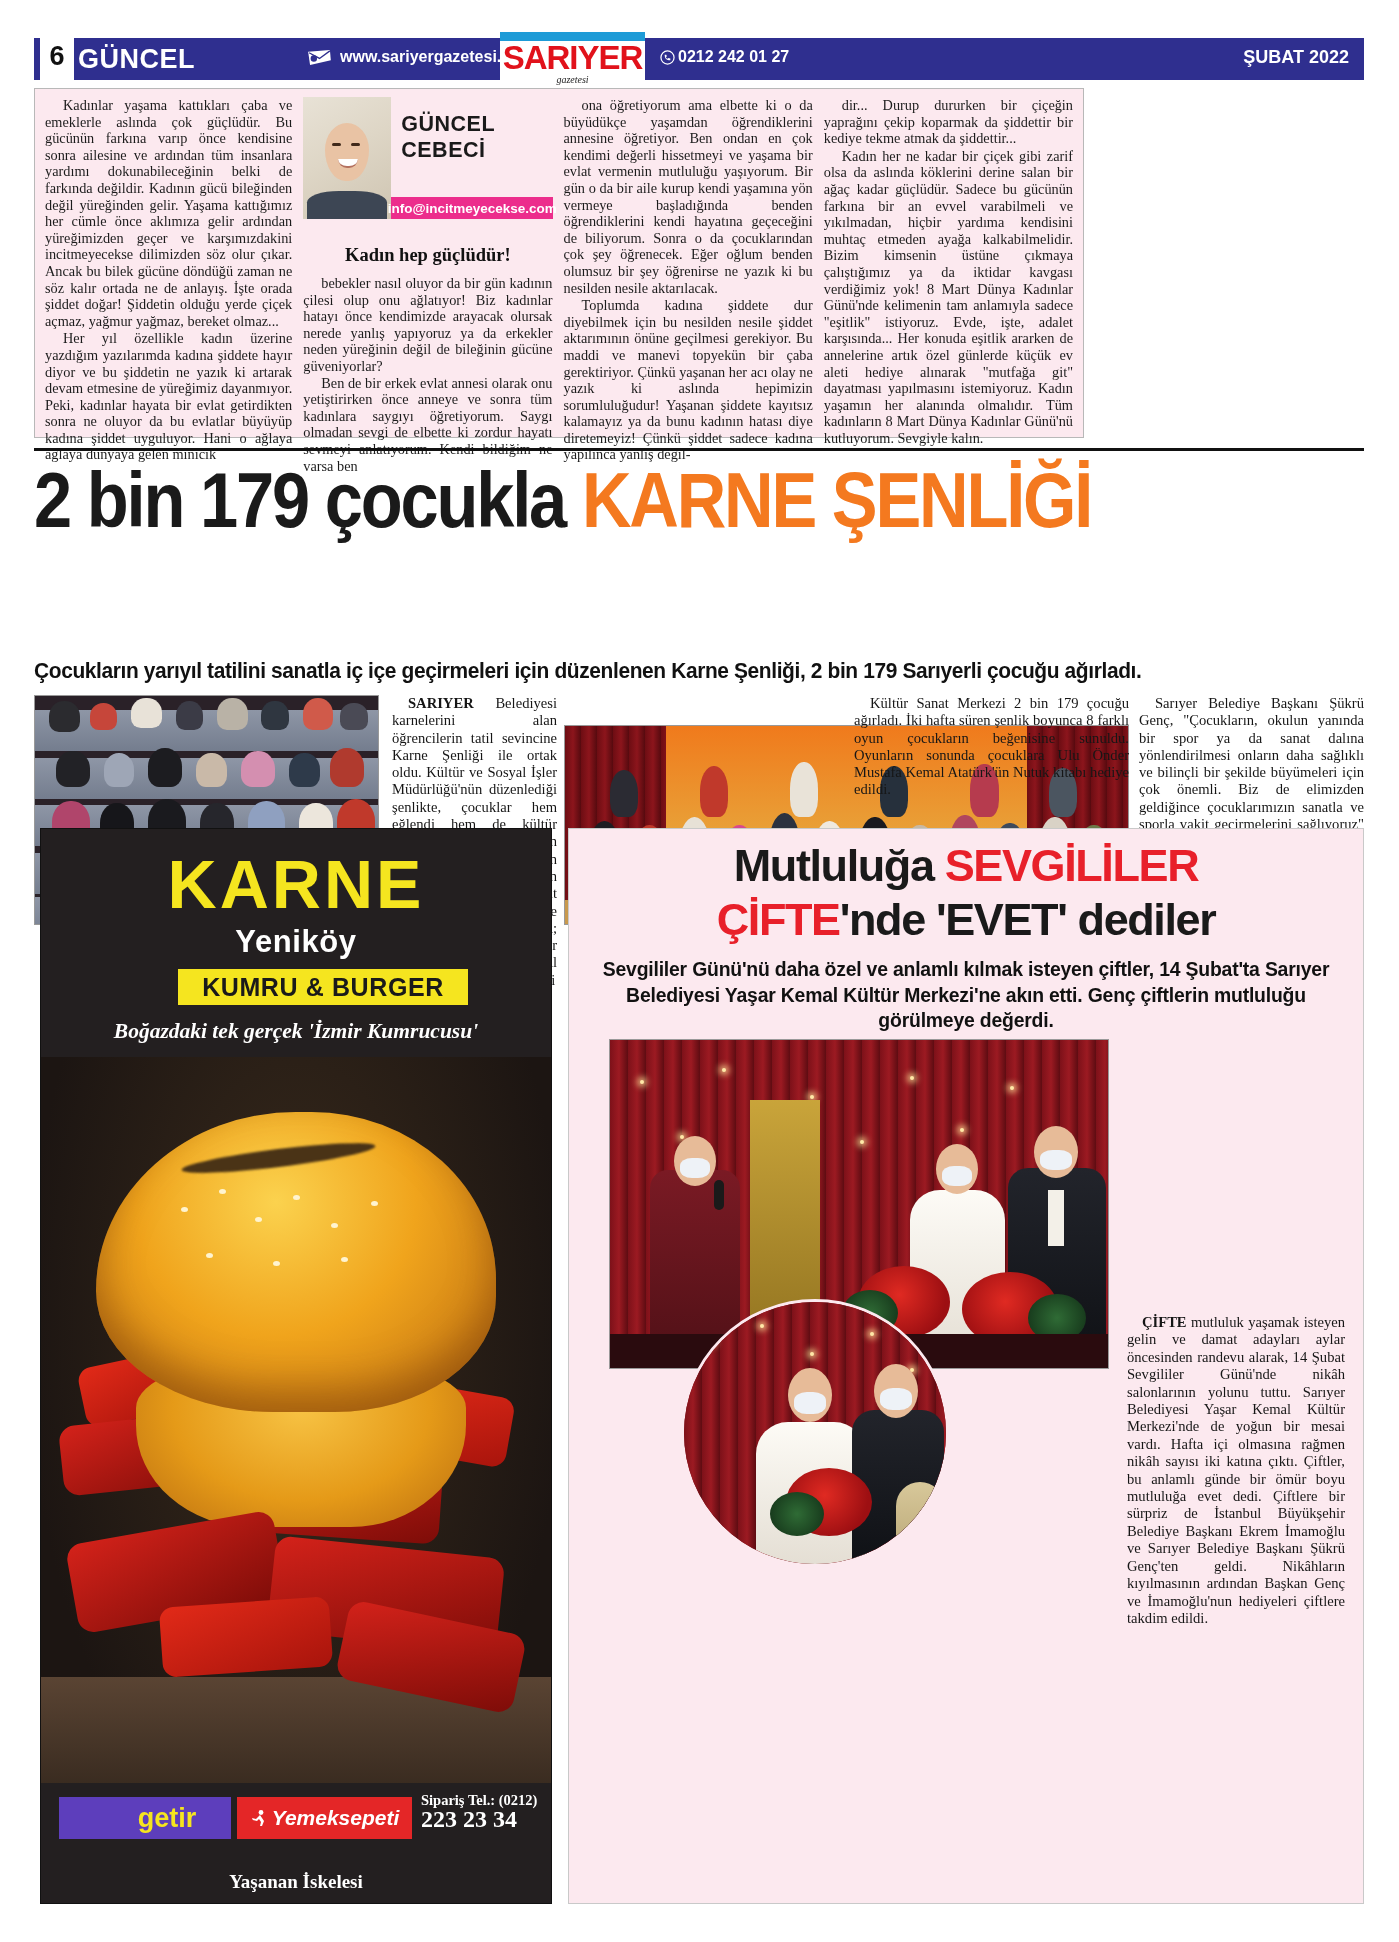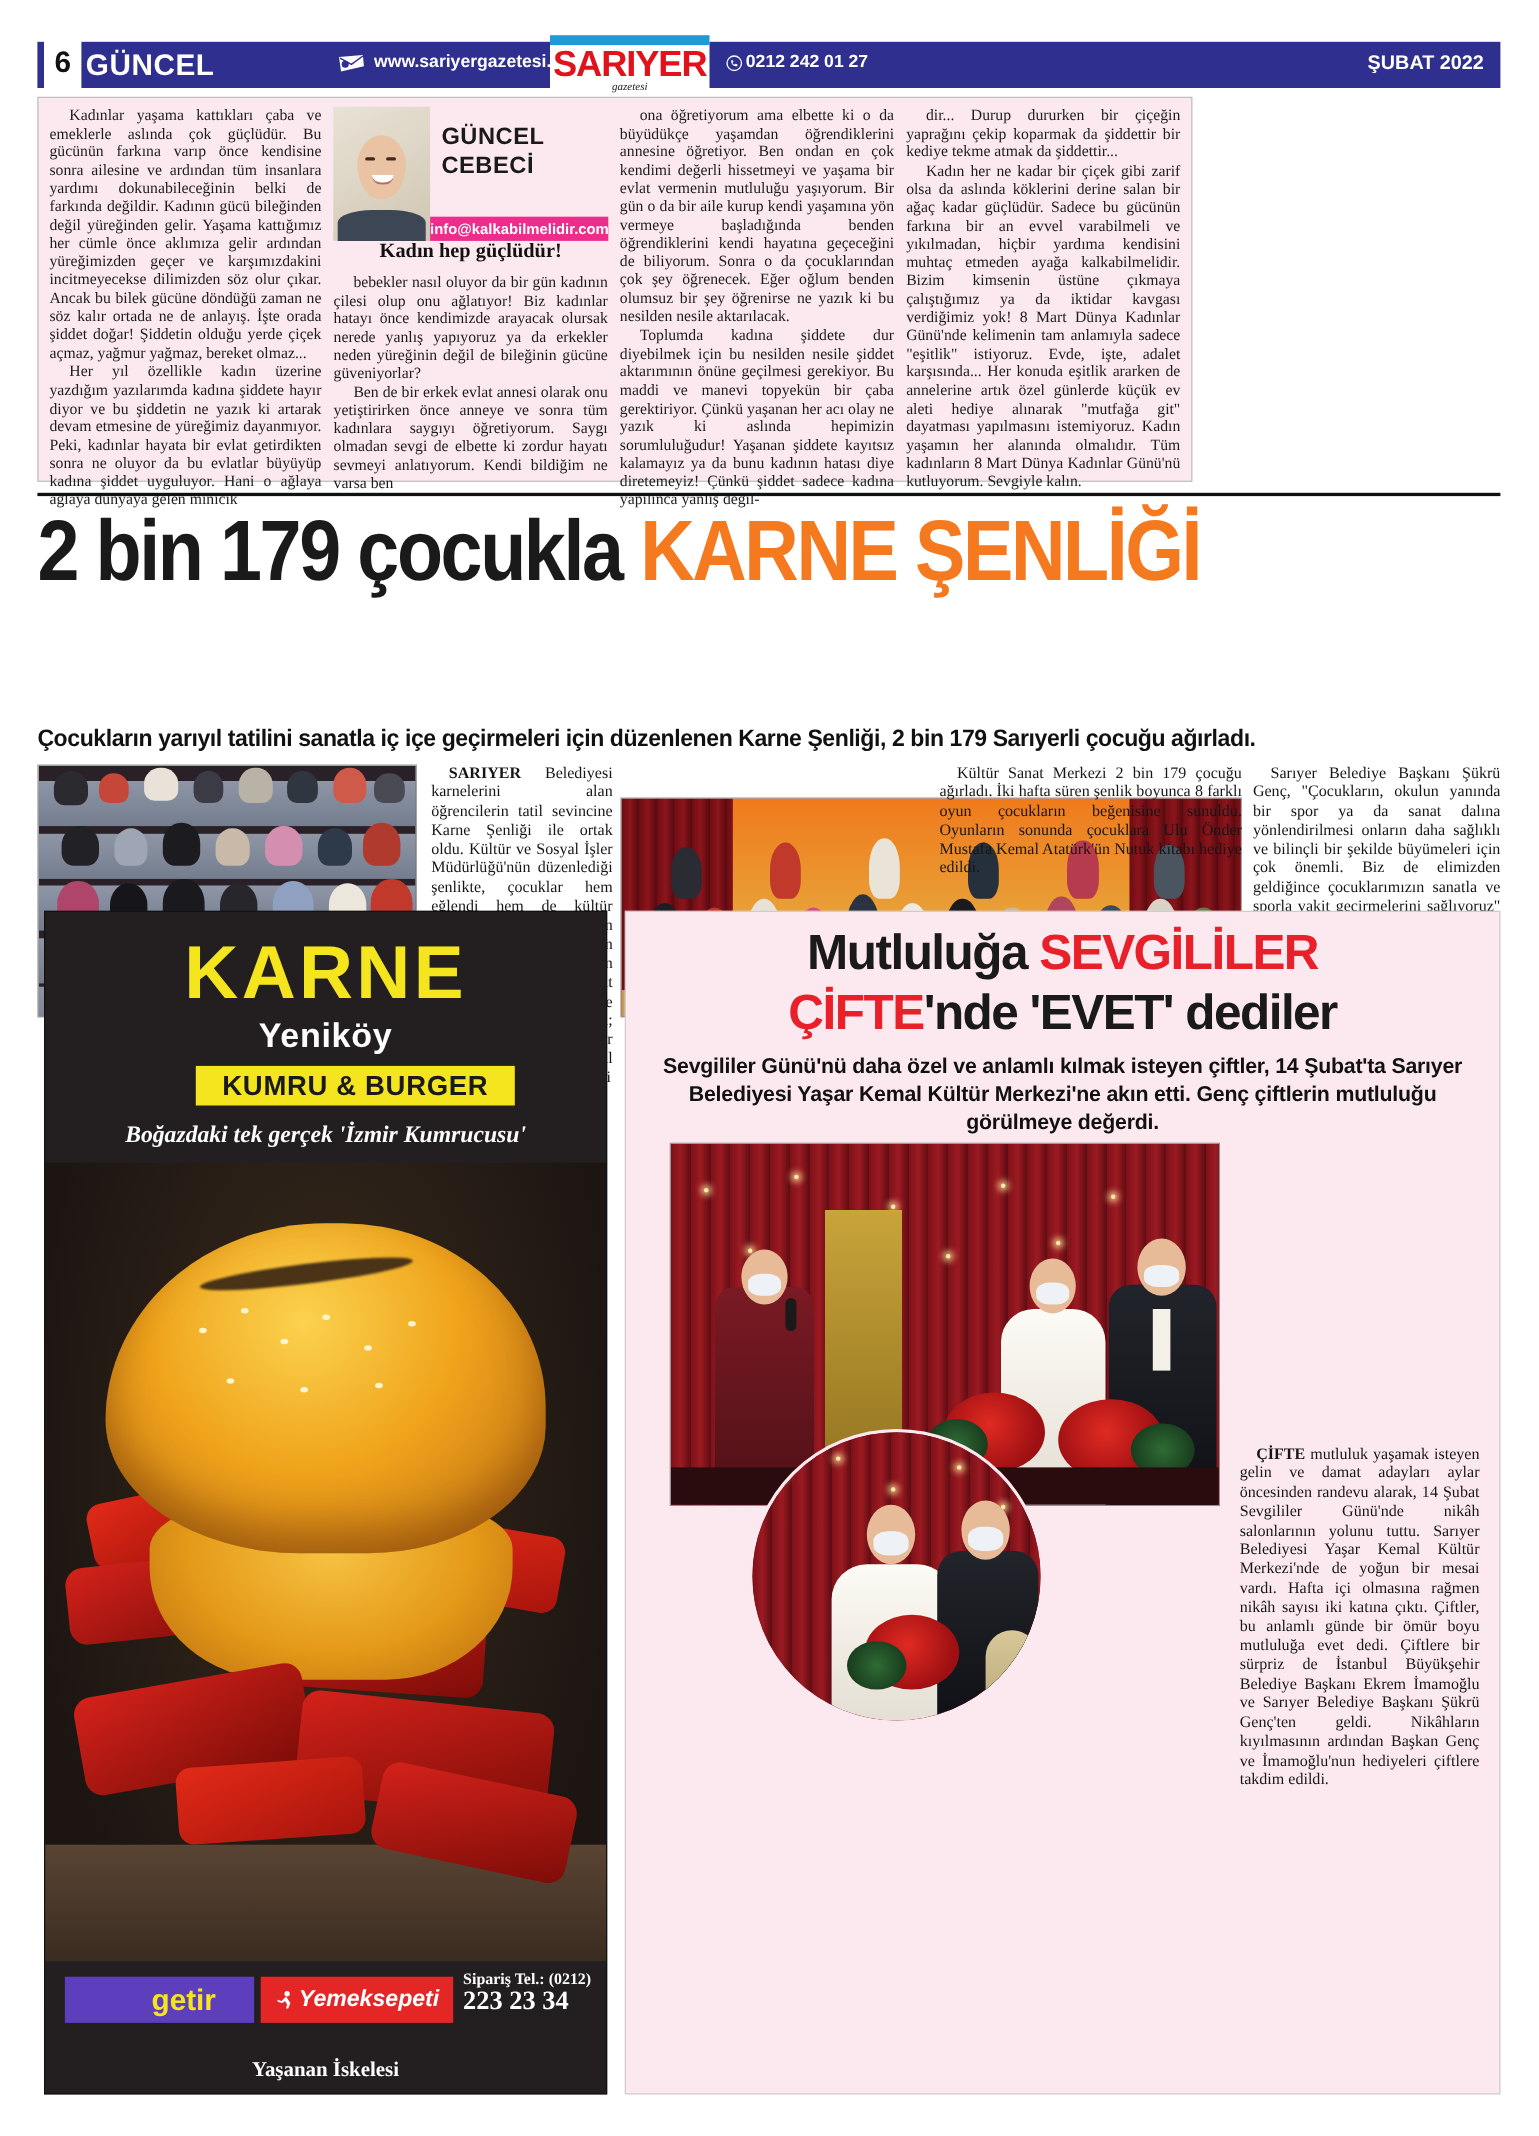--- a/index.html
+++ b/index.html
@@ -196,21 +196,21 @@
     left: 88px; top: 100px;
     width: 162px; height: 22px;
     background: #ec2d8c;
     color: #ffffff;
     font-family: "Liberation Sans", sans-serif;
     font-weight: bold;
     font-size: 13.5px;
     display: flex; align-items: center; justify-content: center;
   }
   .author-title {
-    margin-top: 0;
+    margin-top: 26px;
     text-align: center;
     font-family: "Liberation Serif", serif;
     font-weight: bold;
     font-size: 18.5px;
     color: #111;
   }
   .author-body {
     margin-top: 9px;
     font-size: 14.3px;
     line-height: 16.6px;
@@ -578,21 +578,21 @@
             <div class="ap-eye l"></div>
             <div class="ap-eye r"></div>
             <div class="ap-smile"></div>
             <div class="ap-body"></div>
           </div>
           <div class="author-name">
             <div>GÜNCEL</div>
             <div>CEBECİ</div>
           </div>
         </div>
-        <div class="author-email">info@kalkabilmelidir.com</div>
+        <div class="author-email">info@incitmeyecekse.com</div>
         <div class="author-title">Kadın hep güçlüdür!</div>
         <div class="author-body">
           <p>bebekler nasıl oluyor da bir gün kadının çilesi olup onu ağlatıyor! Biz kadınlar hatayı önce kendimizde arayacak olursak nerede yanlış yapıyoruz ya da erkekler neden yüreğinin değil de bileğinin gücüne güveniyorlar?</p>
           <p>Ben de bir erkek evlat annesi olarak onu yetiştirirken önce anneye ve sonra tüm kadınlara saygıyı öğretiyorum. Saygı olmadan sevgi de elbette ki zordur hayatı sevmeyi anlatıyorum. Kendi bildiğim ne varsa ben</p>
         </div>
       </div>
 
       <div class="op-col">
         <p>ona öğretiyorum ama elbette ki o da büyüdükçe yaşamdan öğrendiklerini annesine öğretiyor. Ben ondan en çok kendimi değerli hissetmeyi ve yaşama bir evlat vermenin mutluluğu yaşıyorum. Bir gün o da bir aile kurup kendi yaşamına yön vermeye başladığında benden öğrendiklerini kendi hayatına geçeceğini de biliyorum. Sonra o da çocuklarından çok şey öğrenecek. Eğer oğlum benden olumsuz bir şey öğrenirse ne yazık ki bu nesilden nesile aktarılacak.</p>
         <p>Toplumda kadına şiddete dur diyebilmek için bu nesilden nesile şiddet aktarımının önüne geçilmesi gerekiyor. Bu maddi ve manevi topyekün bir çaba gerektiriyor. Çünkü yaşanan her acı olay ne yazık ki aslında hepimizin sorumluluğudur! Yaşanan şiddete kayıtsız kalamayız ya da bunu kadının hatası diye diretemeyiz! Çünkü şiddet sadece kadına yapılınca yanlış değil-</p>

